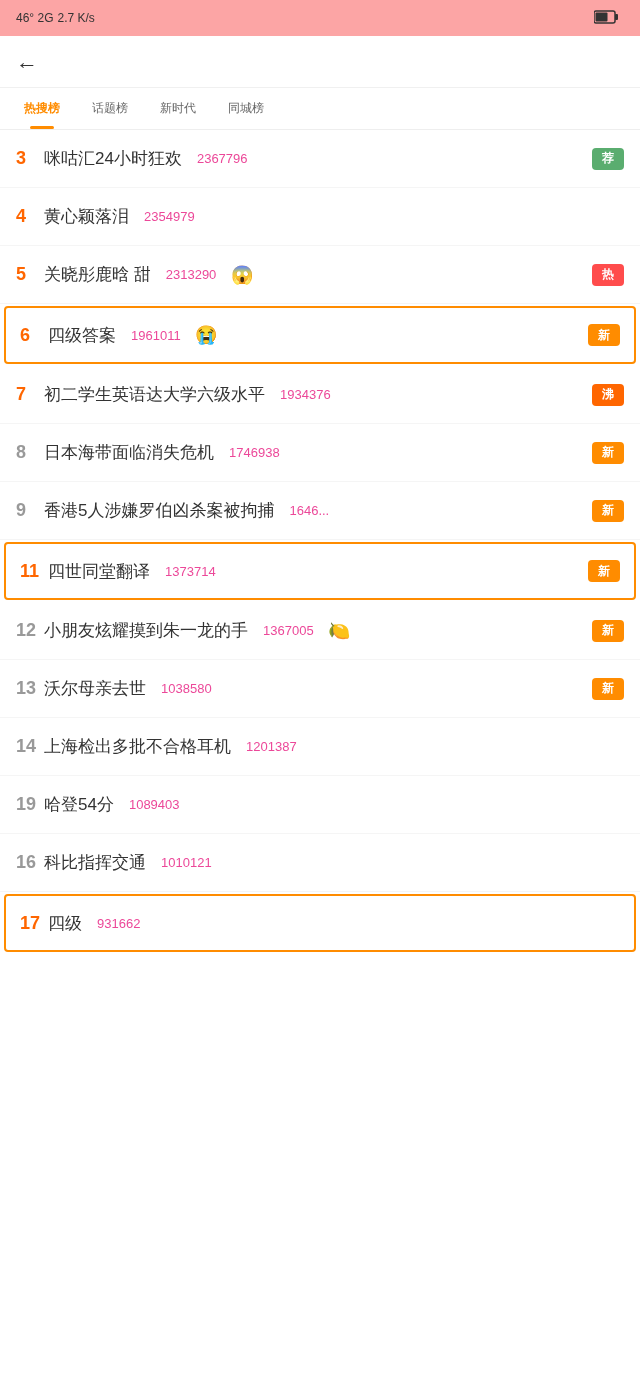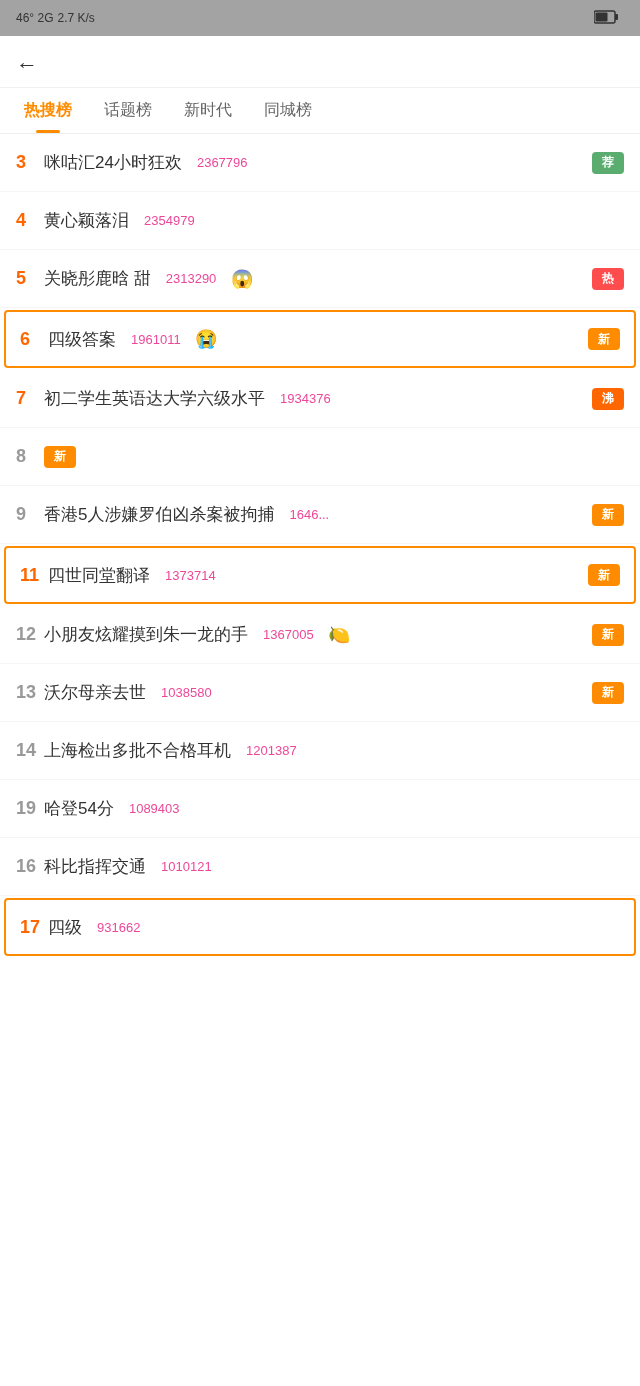--- a/index.html
+++ b/index.html
@@ -7,21 +7,21 @@
     body {
       width: 640px;
       background: #fff;
       font-family: -apple-system, "PingFang SC", "Microsoft YaHei", sans-serif;
       font-size: 14px;
       color: #333;
     }
 
     
     .status-bar {
-      background: #a3a3a3;
+      background: #fca5a5;
       display: flex;
       justify-content: space-between;
       align-items: center;
       padding: 6px 16px;
       font-size: 12px;
       color: #333;
       height: 36px;
     }
     .status-left { display: flex; align-items: center; gap: 4px; }
     .status-right { display: flex; align-items: center; gap: 6px; }
@@ -51,21 +51,21 @@
     .nav-more { justify-content: flex-end; }
 
     
     .tabs-bar {
       display: flex;
       border-bottom: 1px solid #eee;
       padding: 0 8px;
     }
     .tab-item {
       padding: 12px 16px;
-      font-size: 16px;
+      font-size: 12px;
       color: #666;
       cursor: pointer;
       white-space: nowrap;
       position: relative;
     }
     .tab-item.active {
       color: #ff8c00;
       font-weight: 600;
     }
     .tab-item.active::after {
@@ -232,20 +232,24 @@
     <div class="list-item">
       <div class="rank-num orange">7</div>
       <div class="item-content">
         <span class="item-title">初二学生英语达大学六级水平</span>
         <span class="item-count">1934376</span>
       </div>
       <div class="badge" style="background: rgb(255, 102, 0);">沸</div>
     </div>
     <div class="list-item">
       <div class="rank-num gray">8</div>
+      <div class="item-content">
+        <span class="item-title">日本海带面临消失危机</span>
+        <span class="item-count">1746938</span>
+      </div>
       <div class="badge" style="background: rgb(255, 140, 0);">新</div>
     </div>
     <div class="list-item">
       <div class="rank-num gray">9</div>
       <div class="item-content">
         <span class="item-title">香港5人涉嫌罗伯凶杀案被拘捕</span>
         <span class="item-count">1646...</span>
       </div>
       <div class="badge" style="background: rgb(255, 140, 0);">新</div>
     </div>

